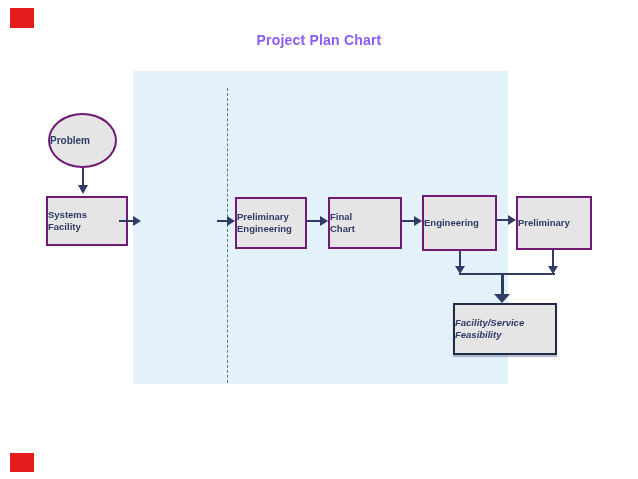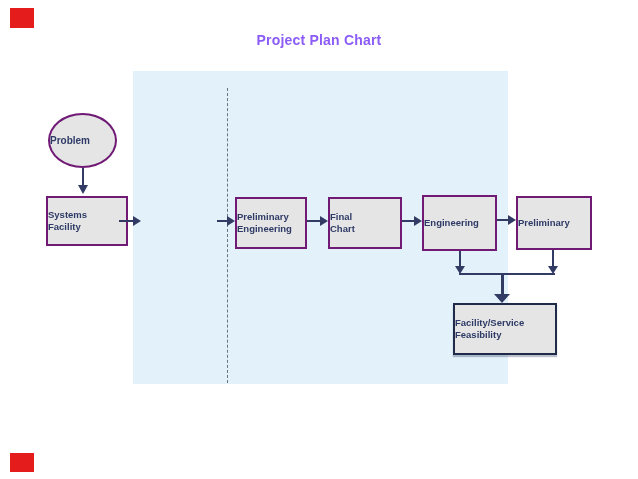--- a/index.html
+++ b/index.html
@@ -31,21 +31,21 @@
   .node span{display:block;}
   .ellipse{left:48px;top:113px;width:69px;height:55px;border-radius:50%;font-size:10px;}
   .n-systems{left:46px;top:196px;width:82px;height:50px;}
   .n-feasibility{left:141px;top:197px;width:76px;height:51px;}
   .n-preliminary{left:235px;top:197px;width:72px;height:52px;}
   .n-final{left:328px;top:197px;width:74px;height:52px;}
   .n-construction{left:422px;top:195px;width:75px;height:56px;}
   .n-operations{left:516px;top:196px;width:76px;height:54px;}
   .n-facility{
     left:453px;top:303px;width:104px;height:52px;
-    border-color:#202b49;box-shadow:0 2px 1px rgba(60,75,110,.35);
+    border-color:#202b49;box-shadow:0 2px 1px rgba(60,75,110,.35);font-style:italic;
   }
 
   
   .hline,.vline{position:absolute;background:#313b63;}
   .hline{height:2px;}
   .vline{width:2px;}
   .head{position:absolute;width:0;height:0;}
   .head.right{border-top:5px solid transparent;border-bottom:5px solid transparent;border-left:8px solid #313b63;}
   .head.down{border-left:5px solid transparent;border-right:5px solid transparent;border-top:8px solid #313b63;}
   .head.down.big{border-left:8px solid transparent;border-right:8px solid transparent;border-top:9px solid #313b63;}

